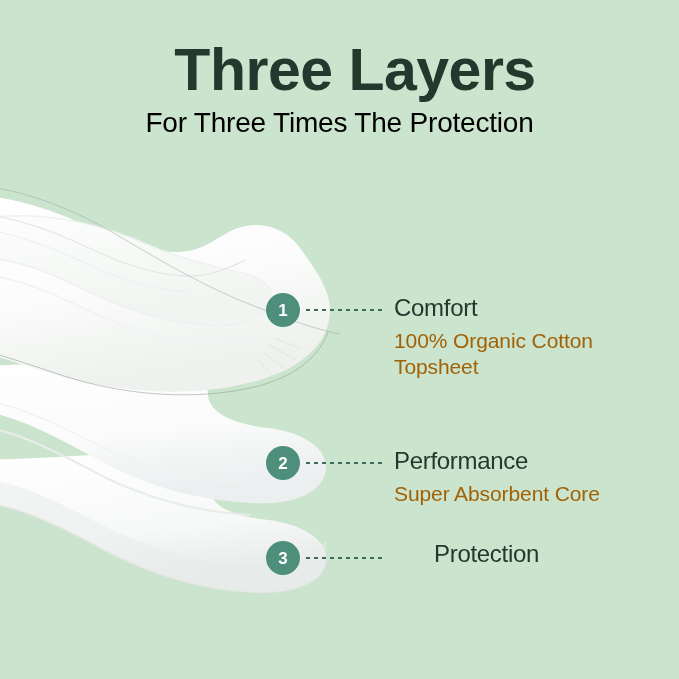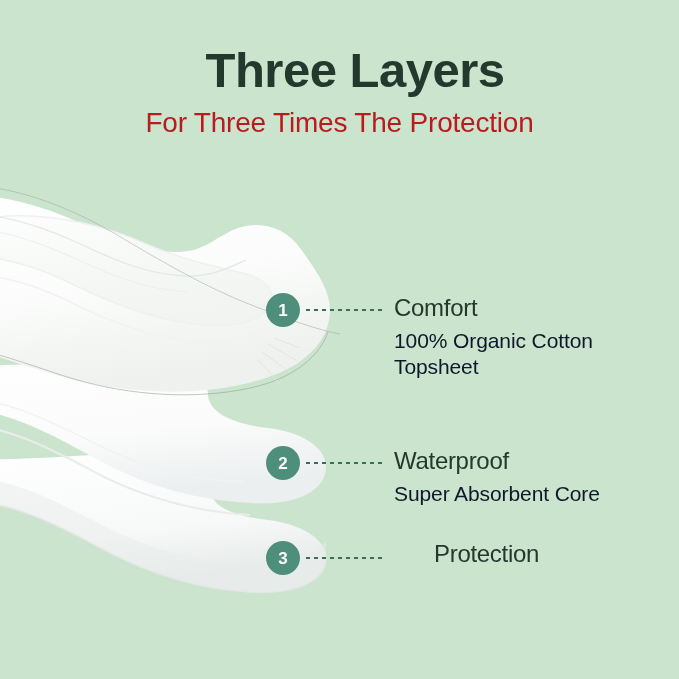--- a/index.html
+++ b/index.html
@@ -25,34 +25,34 @@
   .heading-block {
     position: absolute;
     top: 44px;
     left: 0;
     width: 679px;
     text-align: center;
     z-index: 40;
   }
   .title {
     margin: 0;
-    font-size: 49px;
+    font-size: 59px;
     line-height: 52px;
     font-weight: bold;
     letter-spacing: -0.5px;
     color: #23392e;
     padding-left: 31px;
   }
   .subtitle {
     margin: 10px 0 0 0;
     font-size: 28px;
     line-height: 34px;
     font-weight: normal;
     letter-spacing: -0.2px;
-    color: #b91c1c;
+    color: #000000;
   }
 
   
   .artwork {
     position: absolute;
     left: 0;
     top: 0;
     width: 679px;
     height: 679px;
     z-index: 10;
@@ -98,21 +98,21 @@
     letter-spacing: -0.3px;
     color: #23392e;
     white-space: nowrap;
   }
   .callout-desc {
     margin: 6px 0 0 0;
     font-size: 21px;
     line-height: 26px;
     font-weight: normal;
     letter-spacing: -0.1px;
-    color: #0f172a;
+    color: #a16207;
   }
 
   
   #callout-1 .badge      { left: 266px; top: 293px; }
   #callout-1 .connector  { left: 304px; top: 308px; width: 78px; }
   #callout-1 .callout-text { left: 394px; top: 293px; }
 
   
   #callout-2 .badge      { left: 266px; top: 446px; }
   #callout-2 .connector  { left: 304px; top: 461px; width: 78px; }
@@ -267,21 +267,21 @@
     <div class="callout-text">
       <p class="callout-title">Comfort</p>
       <p class="callout-desc">100% Organic Cotton Topsheet</p>
     </div>
   </div>
 
   <div class="callout" id="callout-2">
     <div class="badge">2</div>
     <div class="connector"></div>
     <div class="callout-text">
-      <p class="callout-title">Waterproof</p>
+      <p class="callout-title">Performance</p>
       <p class="callout-desc">Super Absorbent Core</p>
     </div>
   </div>
 
   <div class="callout" id="callout-3">
     <div class="badge">3</div>
     <div class="connector"></div>
     <div class="callout-text">
       <p class="callout-title">Protection</p>
     </div>

